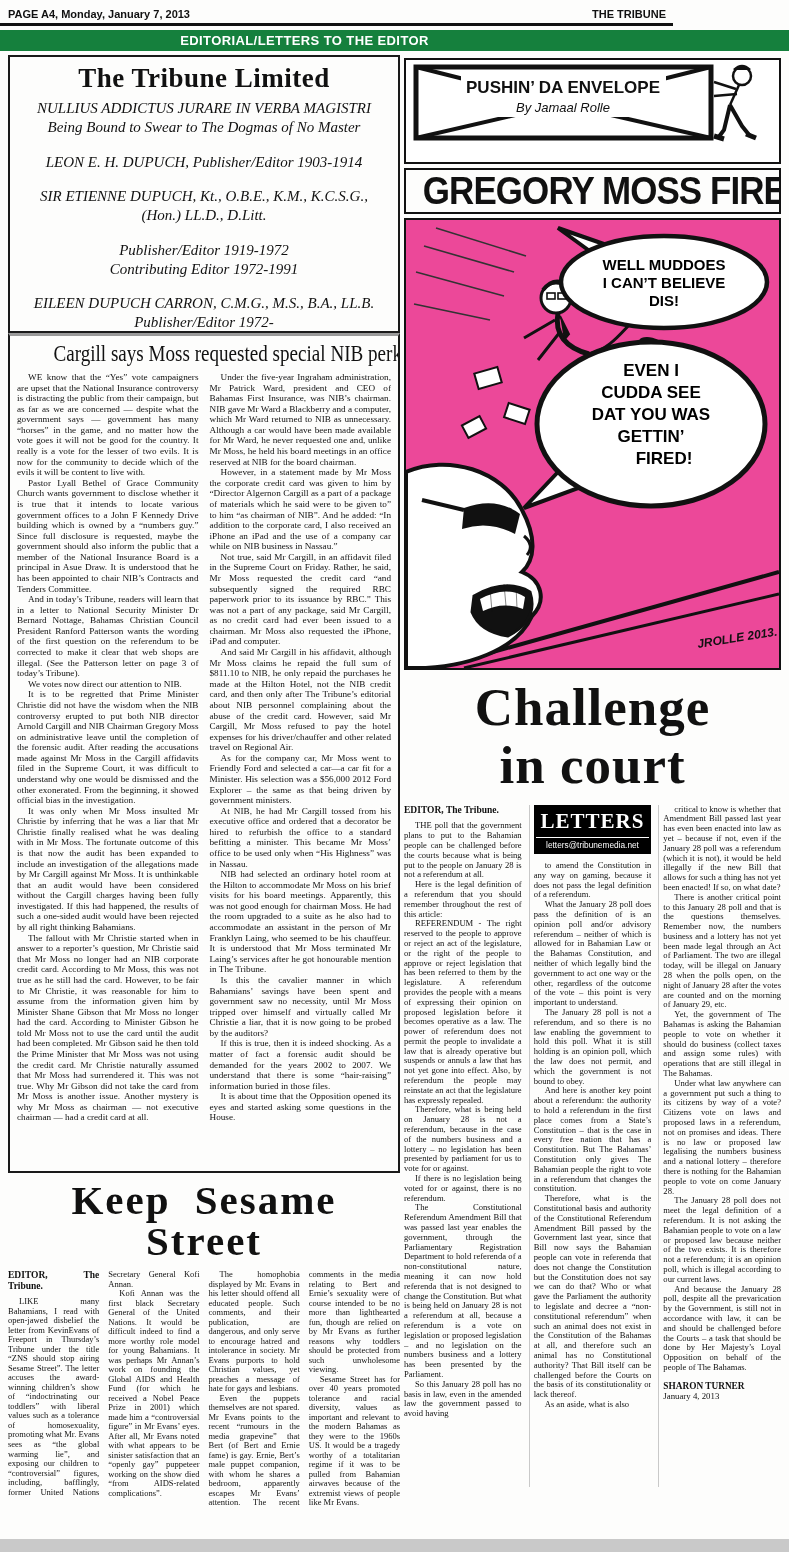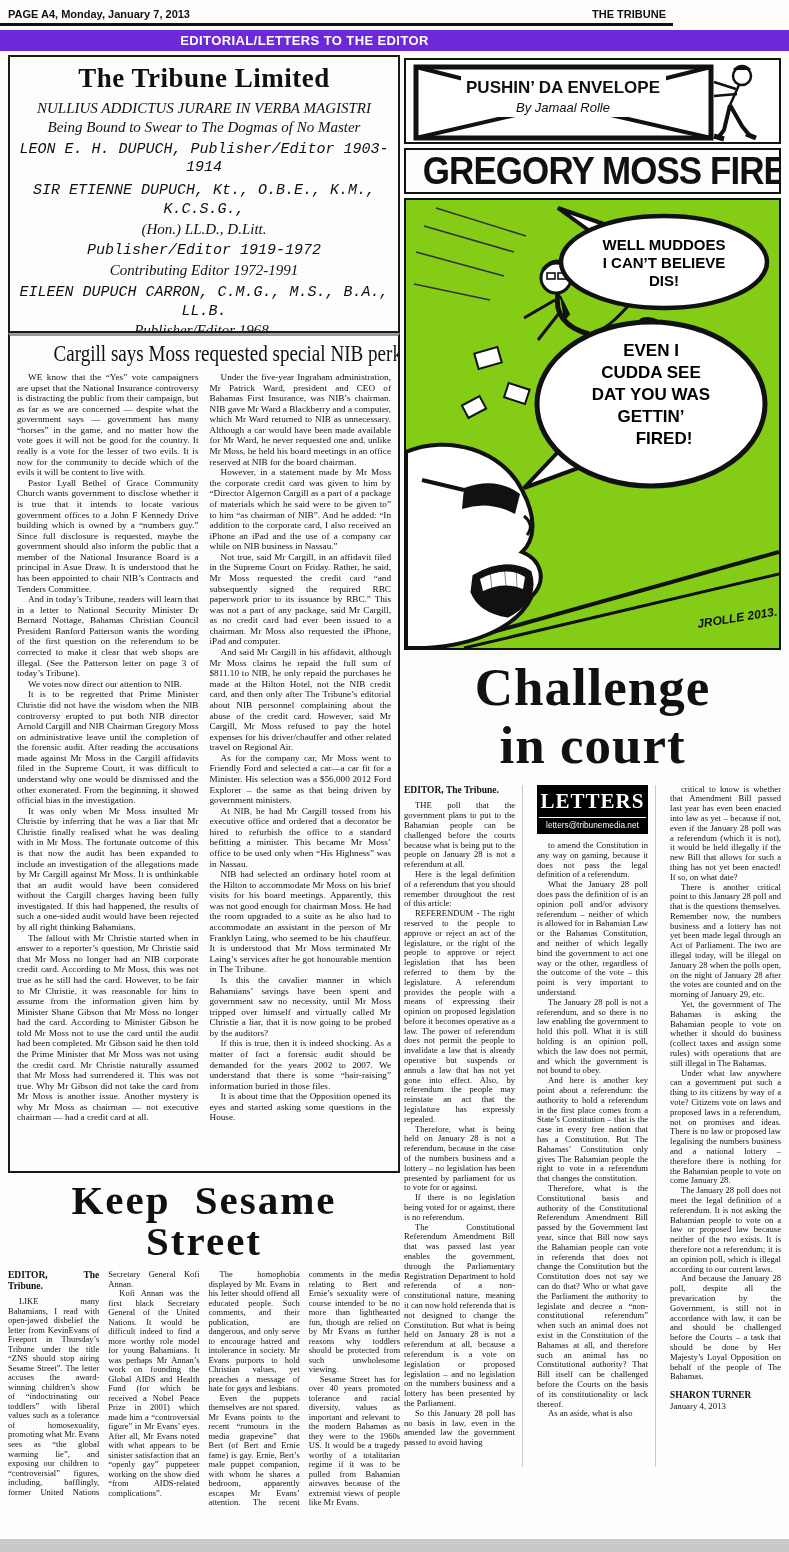--- a/index.html
+++ b/index.html
@@ -5,64 +5,64 @@
   html,body{margin:0;padding:0;background:#e8e8e8;}
   .page{position:relative;width:789px;height:1552px;background:#fdfdfc;color:#111;
         font-family:"Liberation Serif",serif;overflow:hidden;margin:0 auto;}
   
   .top-header{position:absolute;left:0;top:0;width:673px;height:26px;
     font-family:"Liberation Sans",sans-serif;font-size:11px;font-weight:bold;
     display:flex;justify-content:space-between;align-items:flex-end;
     padding:0;box-sizing:border-box;border-bottom:3px solid #111;}
   .top-header .lft{padding:0 0 3px 8px;}
   .top-header .rgt{padding:0 7px 3px 0;}
-  .banner{position:absolute;left:0;top:30px;width:789px;height:21px;background:#6d28d9;
+  .banner{position:absolute;left:0;top:30px;width:789px;height:21px;background:#15803d;
     color:#fff;font-family:"Liberation Sans",sans-serif;font-weight:bold;font-size:13px;
     text-align:center;line-height:21px;letter-spacing:.4px;}
   .banner span{display:inline-block;margin-right:180px;}
   
   .left-col{position:absolute;left:8px;top:55px;width:392px;}
   .masthead{border:2px solid #1a1a1a;height:278px;box-sizing:border-box;text-align:center;
     padding-top:6px;overflow:hidden;}
   .masthead .mh-title{font-size:27px;font-weight:bold;letter-spacing:.5px;margin-bottom:5px;}
   .mh-line{font-size:15px;line-height:1.25;}
   .mh-it{font-style:italic;}
-  .mh-gap{margin-top:4px;font-family:Liberation Mono, monospace;}
+  .mh-gap{margin-top:16px;}
   .editorial{border:2px solid #1a1a1a;border-top:3px solid #9a9a9a;height:840px;
     box-sizing:border-box;padding:3px 7px;overflow:hidden;}
   .ed-headline{text-align:center;white-space:nowrap;margin:2px 0 5px 0;}
   .ed-headline span{display:inline-block;font-size:23px;transform:scaleX(.83);transform-origin:center;}
   .ed-body{column-count:2;column-gap:11px;height:782px;overflow:hidden;
     font-size:9.2px;line-height:1.15;text-align:justify;}
   .para{margin:0;text-indent:11px;}
   
   .sesame{margin-top:7px;}
   .ses-headline{text-align:center;font-size:41px;font-weight:bold;letter-spacing:2px;
     word-spacing:12px;line-height:1.0;margin:2px 0 8px 0;}
   .ses-body{column-count:4;column-gap:9px;height:240px;overflow:hidden;
     font-size:8.5px;line-height:1.12;text-align:justify;}
   .editor-line{font-weight:bold;font-size:9.5px;margin:0 0 6px 0;text-indent:0;}
   .sig-block{margin-top:8px;}
   .sig-name{font-weight:bold;font-size:9.3px;}
   .sig-line{font-size:8.8px;}
   
   .right-col{position:absolute;left:404px;top:58px;width:377px;}
-  .cartoon-header{border:2px solid #111;height:86px;box-sizing:border-box;background:#fff;}
+  .cartoon-header{border:2px solid #111;height:106px;box-sizing:border-box;background:#fff;}
   .moss-title{border:2px solid #111;margin-top:4px;height:46px;box-sizing:border-box;
     text-align:center;overflow:hidden;}
   .moss-title span{display:inline-block;font-family:"Liberation Sans",sans-serif;
     font-weight:bold;font-size:38px;line-height:42px;letter-spacing:-1px;
     transform:scaleX(.92);transform-origin:center;white-space:nowrap;}
   .cartoon-draw{border:2px solid #111;margin-top:4px;height:452px;box-sizing:border-box;
-    background:#84cc16;overflow:hidden;}
+    background:#ec4899;overflow:hidden;}
   .ref-headline{margin-top:9px;text-align:center;font-weight:bold;font-size:53px;
     line-height:1.09;letter-spacing:1px;}
   .letters-area{margin-top:10px;display:flex;height:682px;overflow:hidden;}
   .let-col{flex:1 1 0;font-size:8.6px;line-height:1.14;text-align:justify;overflow:hidden;}
-  .let-col + .let-col{border-left:1px solid #c9c9c9;margin-left:7px;padding-left:14px;}
+  .let-col + .let-col{border-left:1px solid #c9c9c9;margin-left:7px;padding-left:4px;}
   .letters-box{background:#000;color:#fff;text-align:center;padding:5px 2px 4px 2px;margin:0 0 7px 0;}
   .letters-box .lb-title{font-size:21px;font-weight:bold;letter-spacing:1px;line-height:1.1;}
   .letters-box .lb-email{font-family:"Liberation Sans",sans-serif;font-size:8.3px;
     border-top:1px solid #fff;margin-top:4px;padding-top:3px;}
   .bottom-strip{position:absolute;left:0;bottom:0;width:789px;height:13px;background:#c9c9c9;}
   svg text{font-family:"Liberation Sans",sans-serif;}
 </style>
 </head>
 <body>
 
@@ -81,21 +81,21 @@
     <div class="masthead">
       <div class="mh-title">The Tribune Limited</div>
       <div class="mh-line mh-it">NULLIUS ADDICTUS JURARE IN VERBA MAGISTRI</div>
       <div class="mh-line mh-it">Being Bound to Swear to The Dogmas of No Master</div>
       <div class="mh-line mh-it mh-gap">LEON E. H. DUPUCH, Publisher/Editor 1903-1914</div>
       <div class="mh-line mh-it mh-gap">SIR ETIENNE DUPUCH, Kt., O.B.E., K.M., K.C.S.G.,</div>
       <div class="mh-line mh-it">(Hon.) LL.D., D.Litt.</div>
       <div class="mh-line mh-it mh-gap">Publisher/Editor 1919-1972</div>
       <div class="mh-line mh-it">Contributing Editor 1972-1991</div>
       <div class="mh-line mh-it mh-gap">EILEEN DUPUCH CARRON, C.M.G., M.S., B.A., LL.B.</div>
-      <div class="mh-line mh-it">Publisher/Editor 1968-</div>
+      <div class="mh-line mh-it">Publisher/Editor 1972-</div>
       <div class="mh-line mh-gap">Published Daily Monday to Saturday</div>
       <div class="mh-line mh-gap">Shirley Street, P.O. Box N-3207, Nassau, Bahamas</div>
       <div class="mh-line">Insurance Management Building., P.O. F-485, Freeport, Grand Bahama</div>
       <div class="mh-line mh-gap">TELEPHONES</div>
       <div class="mh-line">Switchboard (News, Circulation and Advertising) 322-1986</div>
       <div class="mh-line">Advertising Manager - (242) 502-2352</div>
       <div class="mh-line">Circulation Department - (403) 502-2386</div>
       <div class="mh-line">Nassau Fax: - (242) 328-2398</div>
       <div class="mh-line">Freeport, Grand Bahama: 1-(242)-352-6608</div>
       <div class="mh-line">Freeport fax: (242) 352-9348</div>

